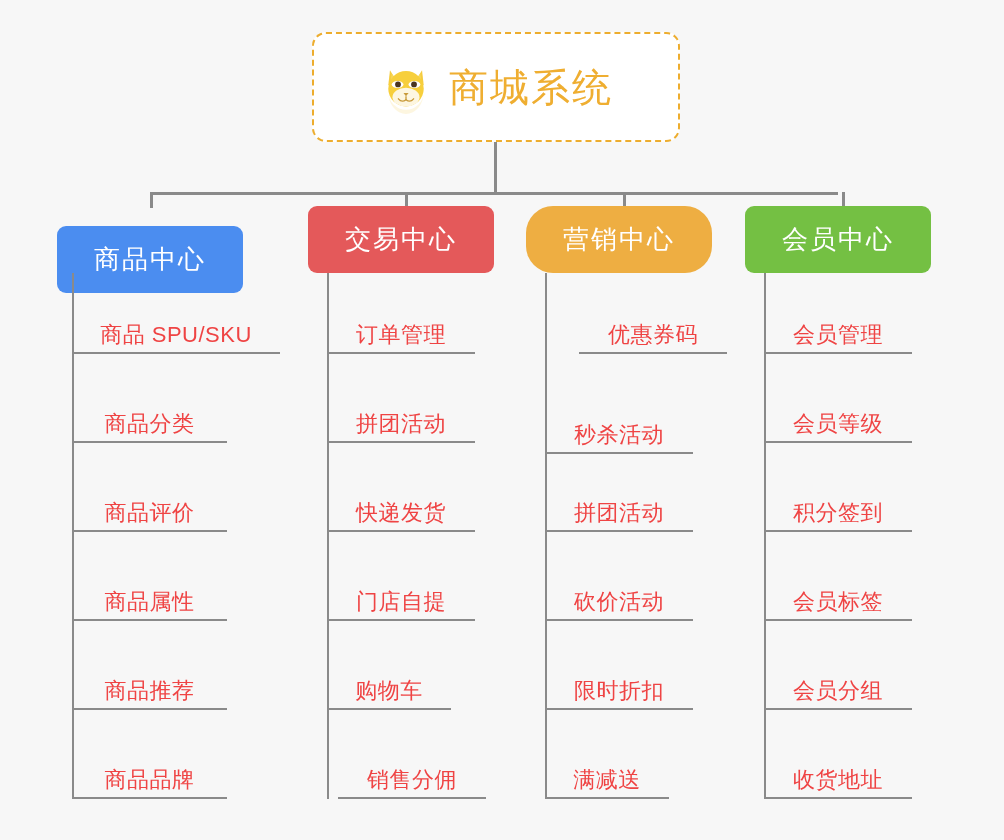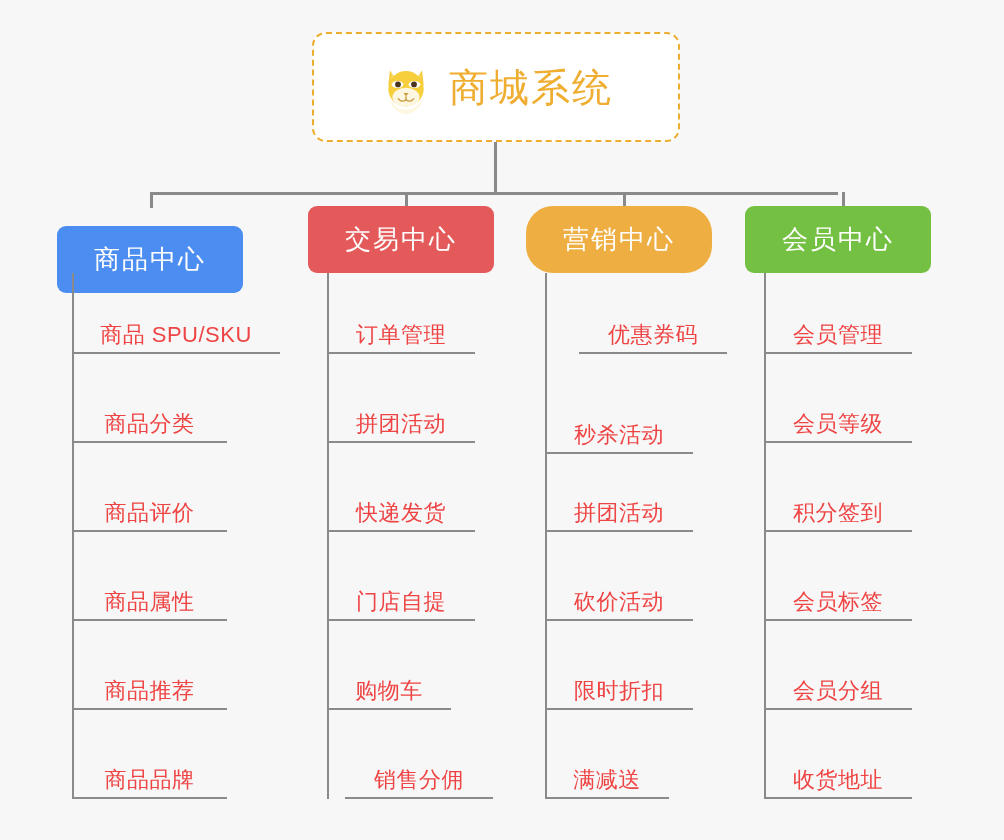--- a/index.html
+++ b/index.html
@@ -158,21 +158,21 @@
       </div>
       <div class="item" style="left: 327px; width: 148px; top: 488px;">
         <span class="item-label">快递发货</span>
       </div>
       <div class="item" style="left: 327px; width: 148px; top: 577px;">
         <span class="item-label">门店自提</span>
       </div>
       <div class="item" style="left: 327px; width: 124px; top: 666px;">
         <span class="item-label">购物车</span>
       </div>
-      <div class="item" style="left: 345px; width: 148px; top: 755px;">
+      <div class="item" style="left: 338px; width: 148px; top: 755px;">
         <span class="item-label">销售分佣</span>
       </div>
       <div class="conn conn-drop" style="left: 623px;"></div>
       <div class="cat-header" style="left: 526px; width: 186px; background: rgb(238, 174, 66); border-radius: 27px;">
         <span>营销中心</span>
       </div>
       <div class="col-spine" style="left: 545px;"></div>
       <div class="item" style="left: 545px; width: 148px; top: 310px; margin-left: 34px;">
         <span class="item-label">优惠券码</span>
       </div>

